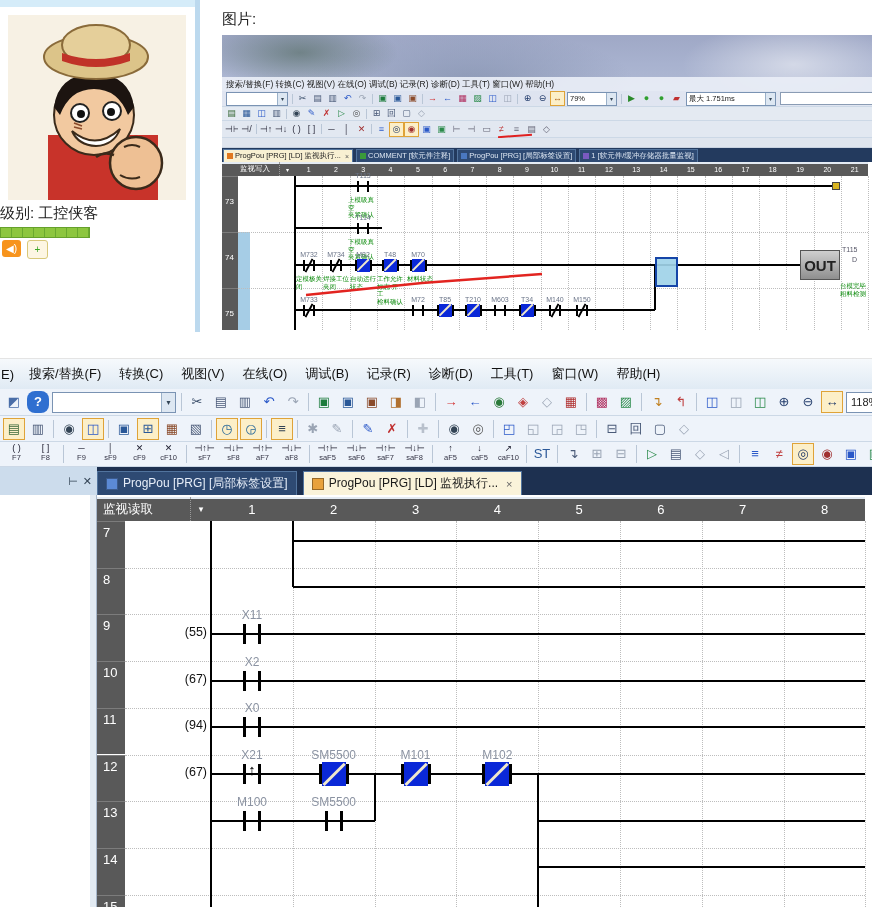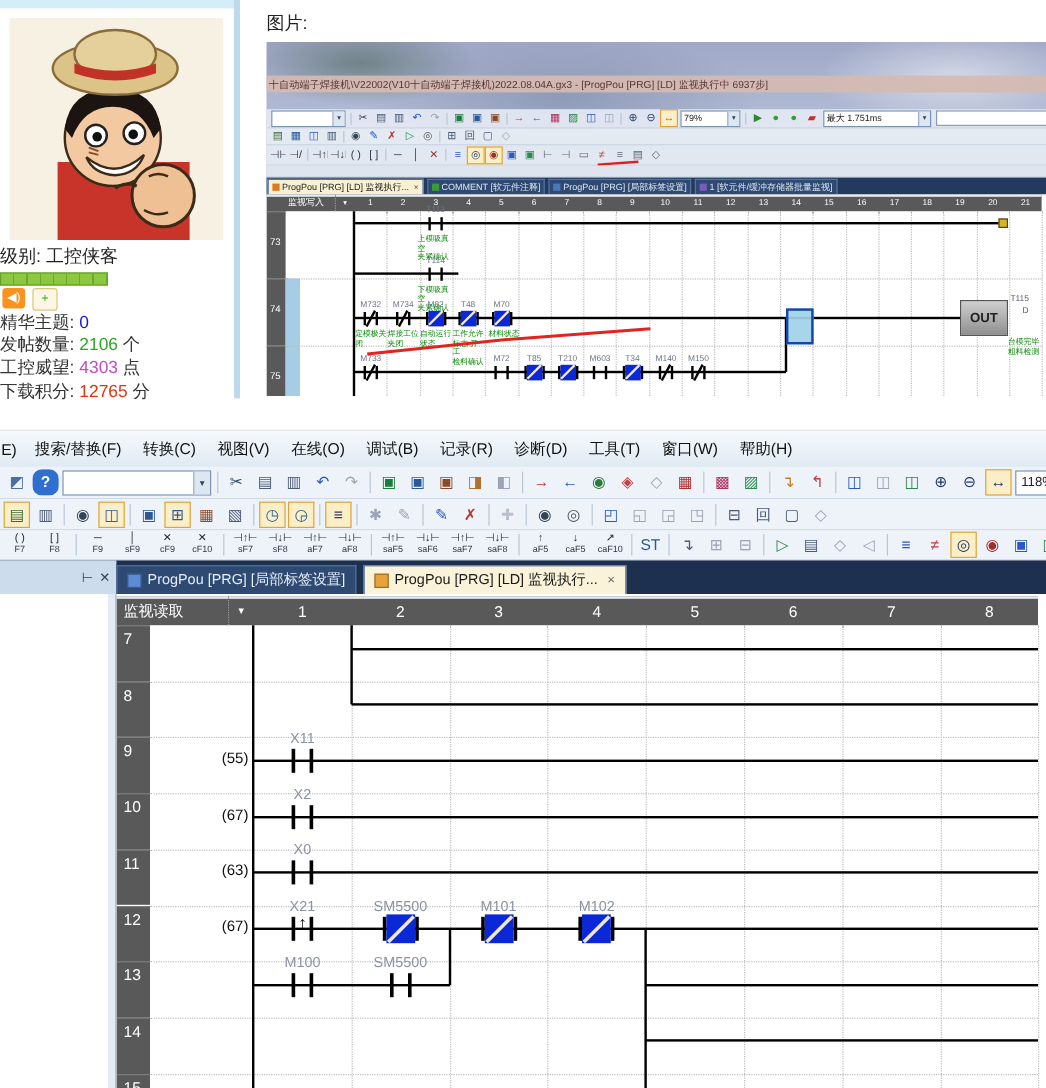--- a/index.html
+++ b/index.html
@@ -126,21 +126,21 @@
   .small .ld-lbl{font-size:7px;color:#6a7488}
   .cbar{background:#000}
   .onbox{background:#0a28d8}
   .onbox .diag{position:absolute;left:-12%;top:45%;width:124%;height:2.5px;background:#f0e8cc;transform:rotate(-45deg)}
   .small .onbox .diag{height:1.5px}
   .cararrow{font-weight:bold;color:#000;text-align:center;font-size:15px;line-height:15px}
   .ncslash{background:#000;transform:rotate(28deg)}
   .gc{color:#0a8a0a;font-size:6.5px;line-height:7.5px;white-space:pre-line;width:27px}
   .oc{color:#556;font-size:7px;white-space:nowrap}
   .selcell{background:rgba(160,210,232,.92);border:2px solid #1545a8;box-sizing:border-box}
-  .outbox{background:linear-gradient(#cfcfcf,#8f8f8f);border:1px solid #555;color:#222;font-size:11px;
+  .outbox{background:linear-gradient(#cfcfcf,#8f8f8f);border:1px solid #555;color:#222;font-size:15px;
     font-weight:bold;display:flex;align-items:center;justify-content:center;box-sizing:border-box}
   .endmark{background:#d8b420;border:1px solid #444;box-sizing:border-box}
   .lmargin{background:#e3ebf3;border-right:1px solid #a8b8cc;box-sizing:border-box}
   .rowband{background:#a6cde6}
   svg.overlay{position:absolute;left:0;top:0;pointer-events:none}
 </style>
 </head>
 <body>
 
 <div id="stage">
@@ -166,32 +166,26 @@
       <circle cx="128" cy="148" r="26" fill="#eec094" stroke="#3a2a1a" stroke-width="2.5"></circle>
       <path d="M106 140 q-10 -4 -18 2" stroke="#3a2a1a" stroke-width="2.5" fill="none"></path>
       <path d="M116 132 q8 -4 16 0 M112 160 q10 6 20 2" stroke="#3a2a1a" stroke-width="2" fill="none"></path>
     </svg>
   </div>
 
   <div class="abs" id="level-line">级别: 工控侠客</div>
   <div class="abs" id="xp-bar"></div>
   <div class="abs badge" id="badge-audio">◀)</div>
   <div class="abs badge" id="badge-user">+</div>
-  <div class="abs" id="stats" style="left:0;top:259px;width:190px;height:73px">
-      <div class="statrow" style="top: 0px;"><span class="sl">精华主题: </span><span style="color: rgb(21, 21, 224);">0</span><span class="su"></span></div>
-      <div class="statrow" style="top: 19.2px;"><span class="sl">发帖数量: </span><span style="color: rgb(47, 166, 37);">2106</span><span class="su"> 个</span></div>
-      <div class="statrow" style="top: 38.4px;"><span class="sl">工控威望: </span><span style="color: rgb(196, 74, 196);">4303</span><span class="su"> 点</span></div>
-      <div class="statrow" style="top: 57.6px;"><span class="sl">下载积分: </span><span style="color: rgb(232, 50, 15);">12765</span><span class="su"> 分</span></div>
-    </div>
 
   <div class="abs" id="image-label">图片:</div>
 
   <div class="abs" id="embed">
     <div class="abs" id="embed-wallpaper"></div>
-    <div class="abs erow" id="embed-titlebar">十自动端子焊接机\V22002(V10十自动端子焊接机)2022.08.04A.gx3 - [ProgPou [PRG] [LD] 监视执行中 6937步]</div>
+    <div class="abs erow" id="embed-menubar">搜索/替换(F)   转换(C)   视图(V)   在线(O)   调试(B)   记录(R)   诊断(D)   工具(T)   窗口(W)   帮助(H)</div>
     <div class="abs erow tbar mini" id="embed-tb1">
         <span class="tcombo">
           <span class="tc-t" style="width: 46px;"></span>
           <span class="tc-a">▾</span>
         </span>
         <span class="tsep"></span>
         <span class="ticon" style="color: rgb(54, 74, 102);">✂</span>
         <span class="ticon" style="color: rgb(74, 90, 120);">▤</span>
         <span class="ticon" style="color: rgb(74, 90, 120);">▥</span>
         <span class="ticon" style="color: rgb(42, 88, 200);">↶</span>
@@ -692,21 +686,21 @@
         <div class="abs sline" style="left: 121px; top: 278px; width: 654.4px; height: 2px;"></div>
         <div class="abs sline" style="left: 121px; top: 324.7px; width: 163.6px; height: 2px;"></div>
         <div class="abs sline" style="left: 448.2px; top: 324.7px; width: 327.2px; height: 2px;"></div>
         <div class="abs sline" style="left: 448.2px; top: 371.4px; width: 327.2px; height: 2px;"></div>
         <div class="abs sline" style="left: 120px; top: 26px; width: 2px; height: 386px;"></div>
         <div class="abs sline" style="left: 201.8px; top: 26px; width: 2px; height: 66.2px;"></div>
         <div class="abs sline" style="left: 283.6px; top: 279px; width: 2px; height: 46.7px;"></div>
         <div class="abs sline" style="left: 447.2px; top: 279px; width: 2px; height: 133px;"></div>
         <div class="abs ld-step" style="left: 69px; top: 129.9px; width: 48px;">(55)</div>
         <div class="abs ld-step" style="left: 69px; top: 176.6px; width: 48px;">(67)</div>
-        <div class="abs ld-step" style="left: 69px; top: 223.3px; width: 48px;">(63)</div>
+        <div class="abs ld-step" style="left: 69px; top: 223.3px; width: 48px;">(94)</div>
         <div class="abs ld-step" style="left: 69px; top: 270px; width: 48px;">(67)</div>
         <div class="abs ld-lbl" style="left: 122px; top: 112.9px; width: 80px;">X11</div>
         <div class="abs cbar" style="left: 153px; top: 128.9px; width: 3px; height: 20px;"></div>
         <div class="abs cbar" style="left: 168px; top: 128.9px; width: 3px; height: 20px;"></div>
         <div class="abs ld-lbl" style="left: 122px; top: 159.6px; width: 80px;">X2</div>
         <div class="abs cbar" style="left: 153px; top: 175.6px; width: 3px; height: 20px;"></div>
         <div class="abs cbar" style="left: 168px; top: 175.6px; width: 3px; height: 20px;"></div>
         <div class="abs ld-lbl" style="left: 122px; top: 206.3px; width: 80px;">X0</div>
         <div class="abs cbar" style="left: 153px; top: 222.3px; width: 3px; height: 20px;"></div>
         <div class="abs cbar" style="left: 168px; top: 222.3px; width: 3px; height: 20px;"></div>

